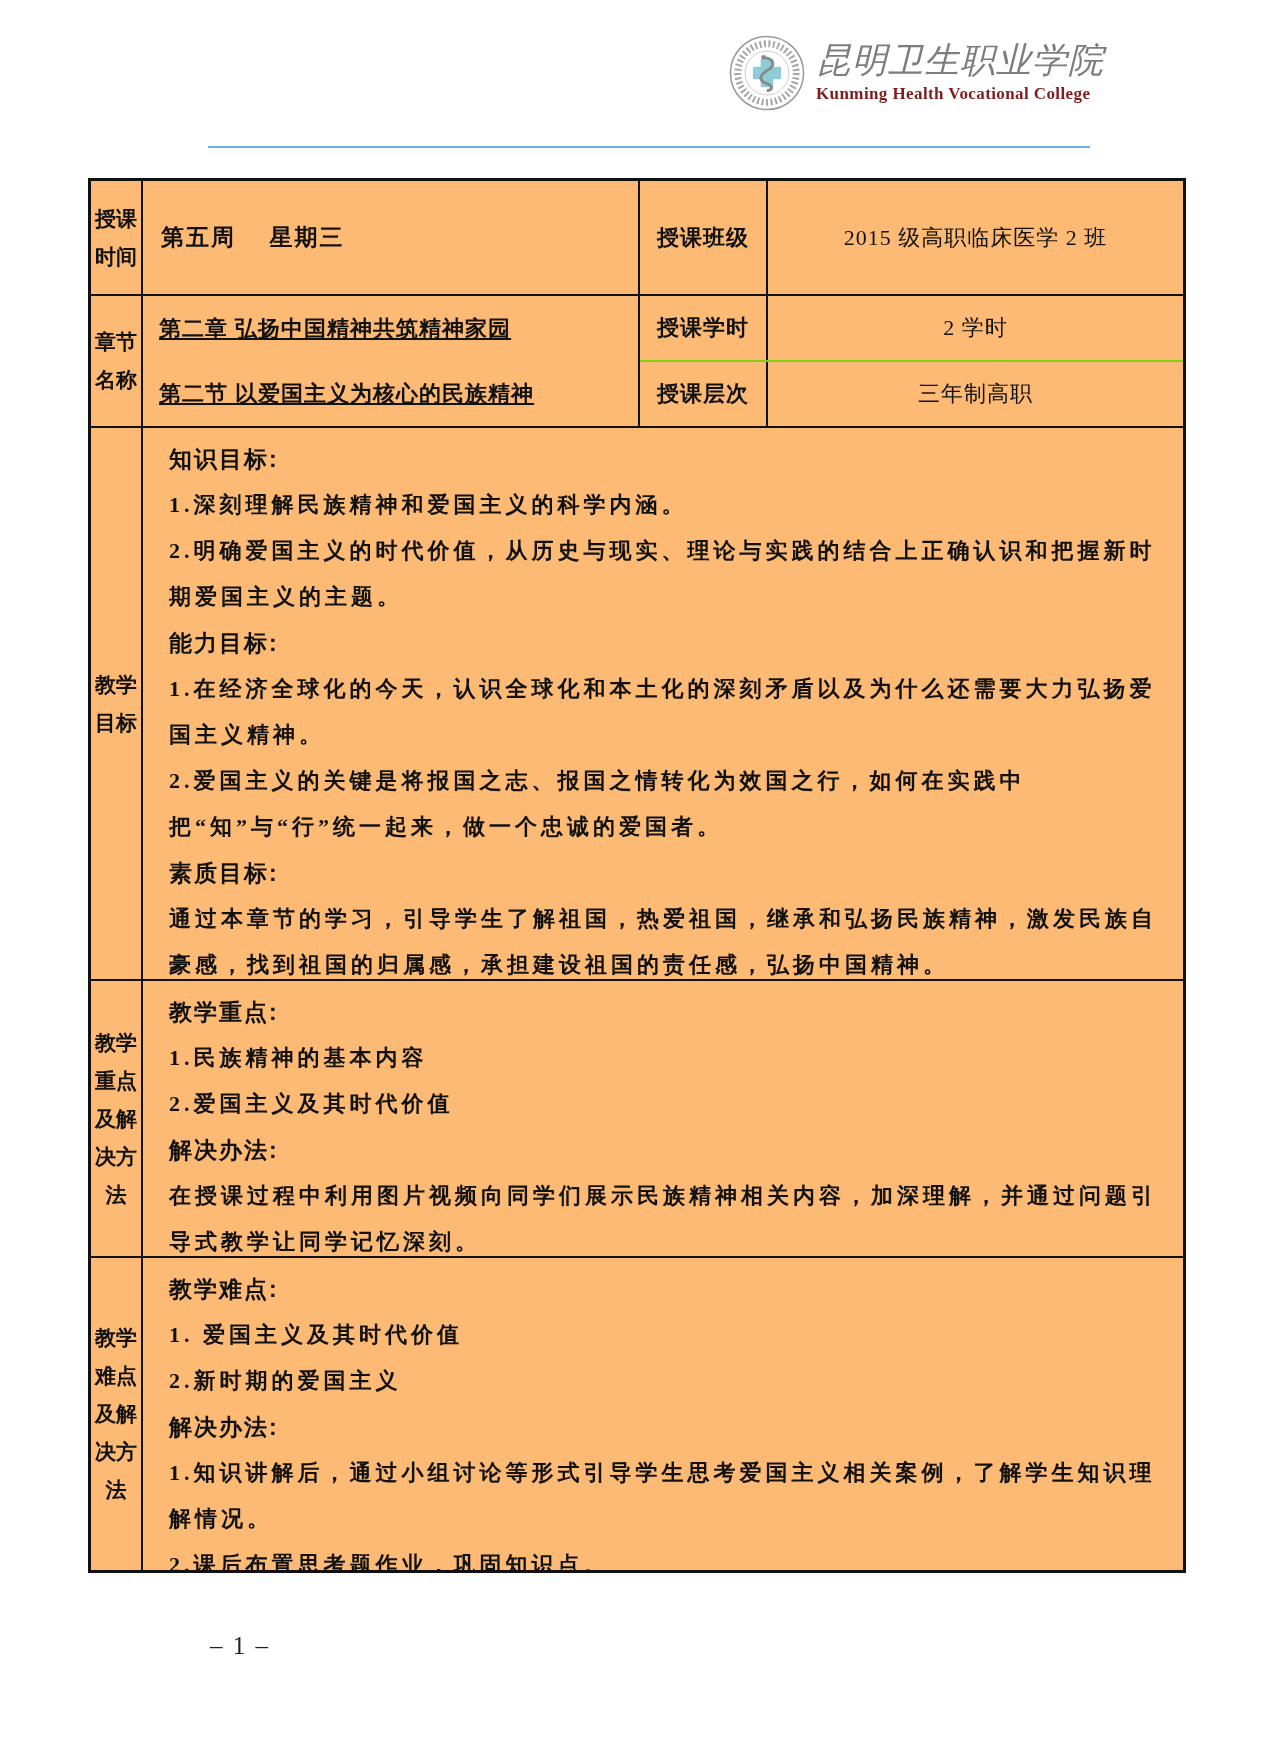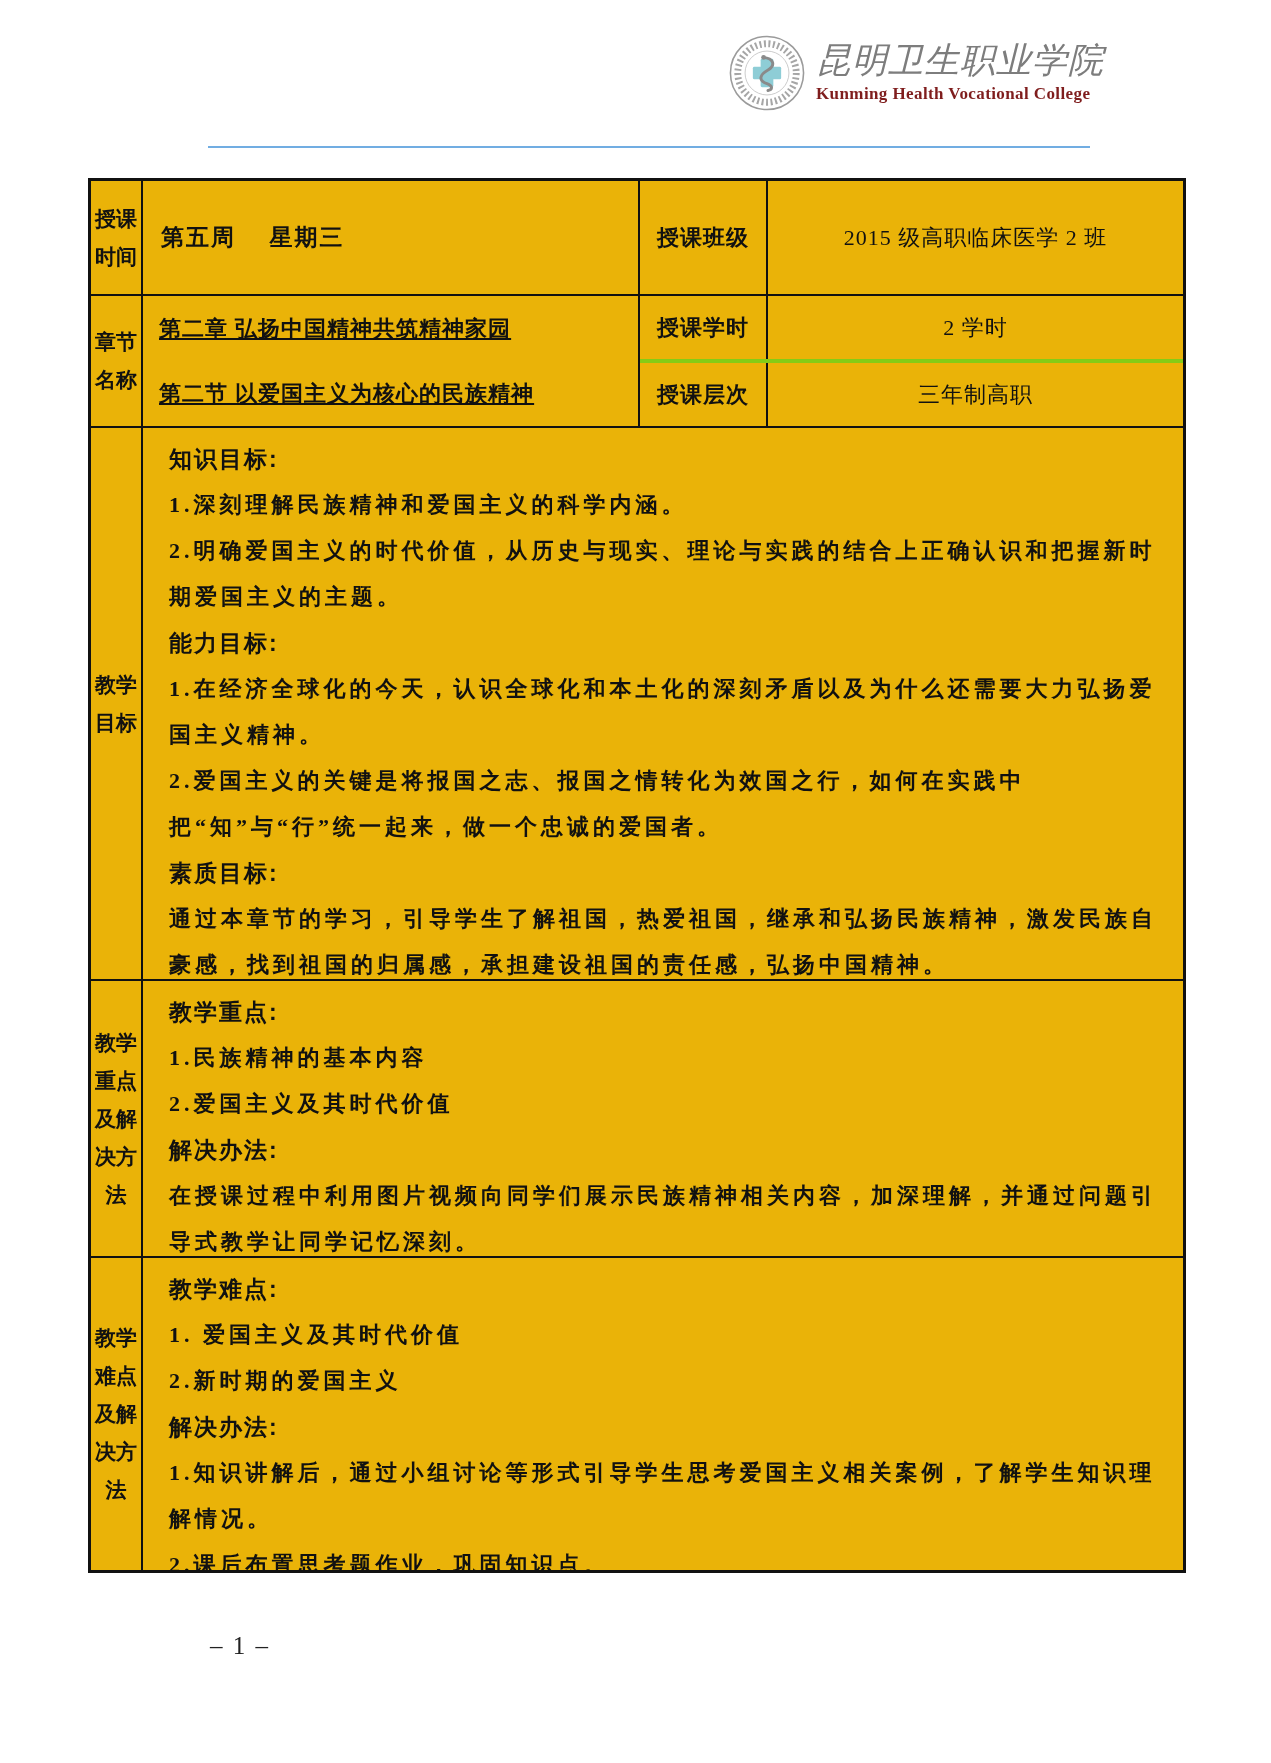--- a/index.html
+++ b/index.html
@@ -20,21 +20,21 @@
   .en-name{
     font-family:"Liberation Serif","DejaVu Serif",serif;
     font-weight:bold;font-size:17px;line-height:22px;color:#7f1d1d;
     letter-spacing:0.4px;white-space:nowrap;margin-top:2px;
   }
   .rule{position:absolute;left:208px;top:146px;width:882px;height:2px;background:#71ade2;}
   
   .tbl{
     position:absolute;left:88px;top:178px;width:1098px;height:1395px;
     border:3px solid #111;box-sizing:border-box;display:flex;flex-direction:column;
-    background:#eab308;
+    background:#fdba74;
   }
   .row{display:flex;box-sizing:border-box;border-bottom:2px solid #111;overflow:hidden;}
   .row:last-child{border-bottom:none;}
   .r1{height:115px;}
   .r2{height:132px;}
   .r3{height:553px;}
   .r4{height:277px;}
   .r5{flex:1;}
   .cell{box-sizing:border-box;overflow:hidden;}
   .lab{
@@ -55,21 +55,21 @@
     font-size:22px;letter-spacing:1px;}
   .time-val{
     display:flex;align-items:center;padding-left:18px;
     font-size:23px;letter-spacing:2px;white-space:pre;
   }
   .chap-col{display:flex;flex-direction:column;}
   .chap-line{flex:1;display:flex;align-items:center;padding-left:16px;
     font-size:22px;letter-spacing:1px;white-space:nowrap;text-decoration:underline;}
   .r2-right{flex:1;display:flex;flex-direction:column;}
   .r2-subrow{flex:1;display:flex;box-sizing:border-box;}
-  .r2-subrow.first{border-bottom:4px solid #84cc16;}
+  .r2-subrow.first{border-bottom:2px solid #84cc16;}
   .content{
     flex:1;padding:8px 22px 0 26px;box-sizing:border-box;overflow:hidden;
   }
   .blk{margin:0;font-weight:bold;}
   .b-heading{
     font-family:"Liberation Sans","DejaVu Sans",sans-serif;font-weight:bold;
     font-size:23px;line-height:46px;letter-spacing:2px;
   }
   .b-para{
     font-family:"Liberation Serif","DejaVu Serif",serif;

